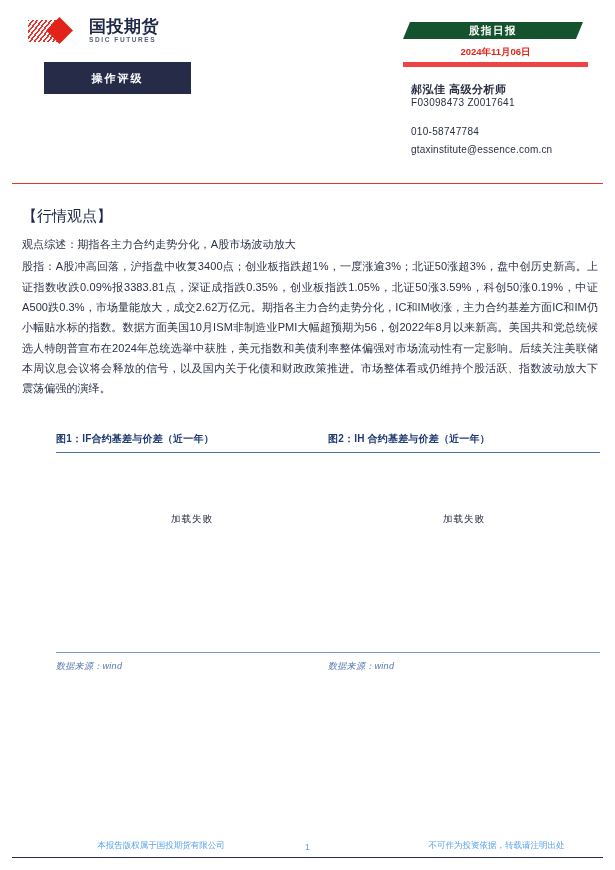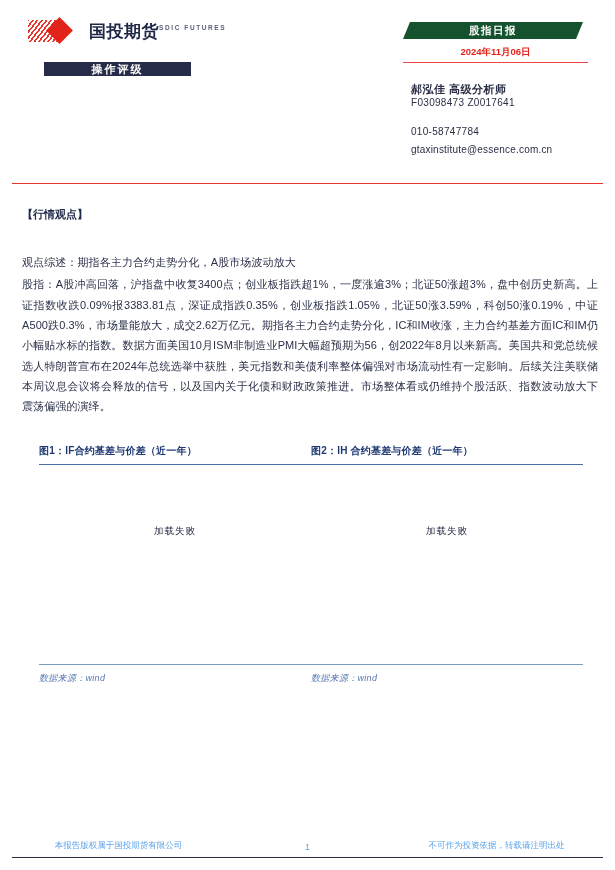--- a/index.html
+++ b/index.html
@@ -47,21 +47,21 @@
   }
   .logo-diamond {
     position: absolute;
     left: 22px; top: 3px;
     width: 19px; height: 19px;
     background: #e2231a;
     transform: rotate(45deg);
   }
   .logo-text {
     display: flex;
-    flex-direction: row;
+    flex-direction: column;
     justify-content: center;
     line-height: 1;
   }
   .logo-cn {
     font-size: 17px;
     font-weight: bold;
     color: #1f2747;
     letter-spacing: 0.5px;
   }
   .logo-en {
@@ -70,21 +70,21 @@
     color: #5a6179;
     letter-spacing: 1.6px;
     margin-top: 2px;
   }
 
   .rating-bar {
     position: absolute;
     left: 44px;
     top: 62px;
     width: 147px;
-    height: 14px;
+    height: 32px;
     background: #262b47;
     color: #ffffff;
     font-size: 11px;
     font-weight: bold;
     display: flex;
     align-items: center;
     justify-content: center;
     letter-spacing: 2px;
   }
   .rating-row {
@@ -127,21 +127,21 @@
   .date-line {
     position: absolute;
     left: 403px;
     top: 46px;
     width: 185px;
     text-align: center;
     font-size: 9.5px;
     font-weight: bold;
     color: #e2231a;
     padding-bottom: 3px;
-    border-bottom: 1px solid #ef4444;
+    border-bottom: 5px solid #ef4444;
   }
   .analyst-block {
     position: absolute;
     left: 411px;
     top: 82px;
     color: #2a2f45;
   }
   .analyst-name {
     font-size: 11px;
     font-weight: bold;
@@ -172,42 +172,42 @@
   }
 
   
   .content {
     position: absolute;
     left: 22px;
     top: 207px;
     width: 576px;
   }
   .section-heading {
-    font-size: 11px;
-    font-weight: bold;
+    font-size: 15px;
+    font-weight: normal;
     color: #1f2747;
-    margin-bottom: 30px;
+    margin-bottom: 8px;
   }
   .para {
     font-size: 11px;
     line-height: 1.85;
     color: #2b3049;
     text-align: justify;
     letter-spacing: 0.1px;
   }
   .para + .para { margin-top: 2px; }
 
   
   .figures {
     position: absolute;
     left: 22px;
-    top: 444px;
+    top: 432px;
     width: 578px;
     display: flex;
-    justify-content: center;
+    justify-content: flex-end;
   }
   .figure {
     width: 272px;
   }
   .fig-caption {
     font-size: 10px;
     font-weight: bold;
     color: #1f3a73;
     padding-bottom: 6px;
     border-bottom: 1.5px solid #4a6fa5;
@@ -243,21 +243,21 @@
     left: 12px;
     bottom: 12px;
     width: 591px;
     border-bottom: 1.5px solid #262b47;
     padding-bottom: 5px;
     display: flex;
     align-items: flex-end;
     font-size: 8.5px;
     color: #5aa2e8;
   }
-  .footer-left  { flex: 0 0 36%; text-align: center; font-family: Liberation Mono, monospace; }
+  .footer-left  { flex: 0 0 36%; text-align: right; font-family: Liberation Mono, monospace; }
   .footer-page  { flex: 0 0 28%; text-align: center; }
   .footer-right { flex: 1;       text-align: center; }
 </style>
 </head>
 <body>
 
 <div class="header">
 
   <div class="logo-block">
     <div class="logo-mark">

